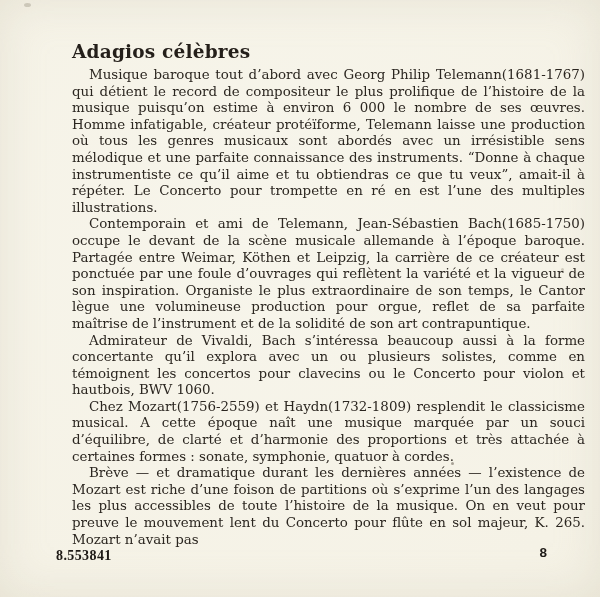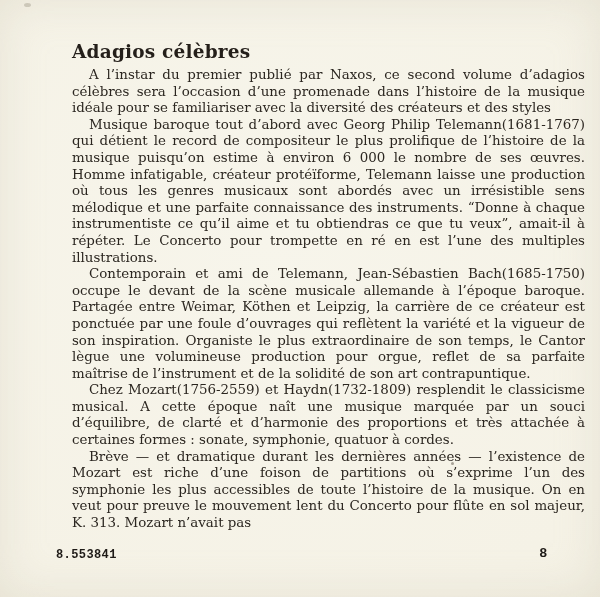--- a/index.html
+++ b/index.html
@@ -38,23 +38,23 @@
     text-align: justify;
     text-indent: 17px;
     hyphens: none;
   }
   .it {
   }
   .catalog {
     position: absolute;
     left: 56px;
     top: 548px;
-    font-family: Liberation Mono, monospace;
+    font-family: Liberation Serif, serif;
     font-weight: bold;
-    font-size: 12px;
+    font-size: 14px;
     letter-spacing: 0.4px;
     color: #1e1a16;
   }
   .pagenum {
     position: absolute;
     right: 53px;
     top: 545px;
     font-family: "Liberation Sans", sans-serif;
     font-weight: bold;
     font-size: 13.5px;
@@ -74,30 +74,30 @@
 <div class="page">
 
   <div class="speck speck-1"></div>
   <div class="speck speck-2"></div>
   <div class="speck speck-3"></div>
 
   <div class="content">
 
     <h1 class="title">Adagios célèbres</h1>
 
-    <p class="para"><span>A l’instar du premier publié par Naxos, ce second volume d’adagios célèbres sera l’occasion d’une promenade dans l’histoire de la musique idéale pour se familiariser avec la diversité des créateurs et des styles</span></p>
 
     <p class="para"><span>Musique baroque tout d’abord avec Georg Philip Telemann(1681-1767) qui détient le record de compositeur le plus prolifique de l’histoire de la musique puisqu’on estime à environ 6 000 le nombre de ses œuvres. Homme infatigable, créateur protéïforme, Telemann laisse une production où tous les genres musicaux sont abordés avec un irrésistible sens mélodique et une parfaite connaissance des instruments. “Donne à chaque instrumentiste ce qu’il aime et tu obtiendras ce que tu veux”, amait-il à répéter. Le </span><span class="it">Concerto</span><span> pour trompette en ré en est l’une des multiples illustrations.</span></p>
 
     <p class="para"><span>Contemporain et ami de Telemann, Jean-Sébastien Bach(1685-1750) occupe le devant de la scène musicale allemande à l’époque baroque. Partagée entre Weimar, Köthen et Leipzig, la carrière de ce créateur est ponctuée par une foule d’ouvrages qui reflètent la variété et la vigueur de son inspiration. Organiste le plus extraordinaire de son temps, le Cantor lègue une volumineuse production pour orgue, reflet de sa parfaite maîtrise de l’instrument et de la solidité de son art contrapuntique.</span></p>
 
+    <p class="para"><span>Admirateur de Vivaldi, Bach s’intéressa beaucoup aussi à la forme concertante qu’il explora avec un ou plusieurs solistes, comme en témoignent les concertos pour clavecins ou le </span><span class="it">Concerto pour violon et hautbois, BWV 1060.</span></p>
 
     <p class="para"><span>Chez Mozart(1756-2559) et Haydn(1732-1809) resplendit le classicisme musical. A cette époque naît une musique marquée par un souci d’équilibre, de clarté et d’harmonie des proportions et très attachée à certaines formes : sonate, symphonie, quatuor à cordes.</span></p>
 
-    <p class="para"><span>Brève — et dramatique durant les dernières années — l’existence de Mozart est riche d’une foison de partitions où s’exprime l’un des symphonie les plus accessibles de toute l’histoire de la musique. On en veut pour preuve le mouvement lent du </span><span class="it">Concerto pour flûte en sol majeur, K. 313</span><span>. Mozart n’avait pas</span></p>
+    <p class="para"><span>Brève — et dramatique durant les dernières années — l’existence de Mozart est riche d’une foison de partitions où s’exprime l’un des langages les plus accessibles de toute l’histoire de la musique. On en veut pour preuve le mouvement lent du </span><span class="it">Concerto pour flûte en sol majeur, K. 265</span><span>. Mozart n’avait pas</span></p>
 
   </div>
 
   <div class="catalog">8.553841</div>
 
   <div class="pagenum">8</div>
 
 </div>
 
 </body></html>

